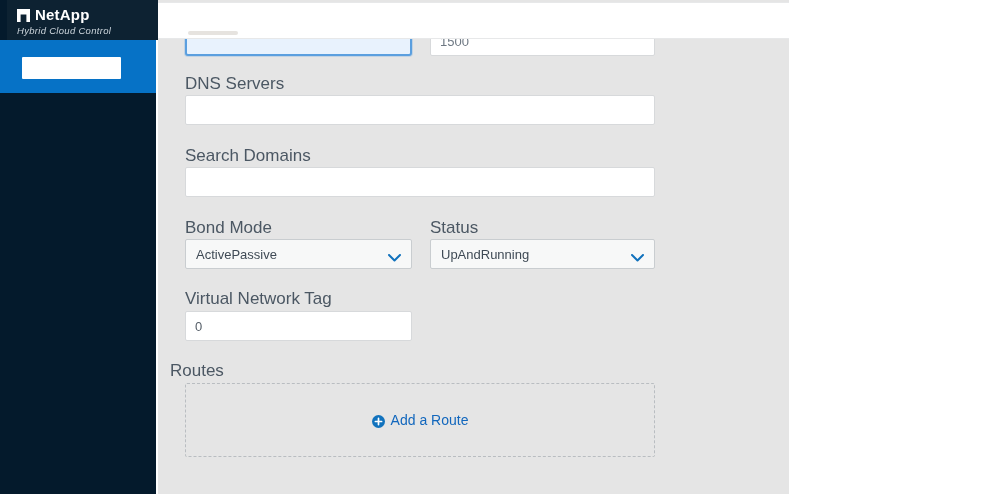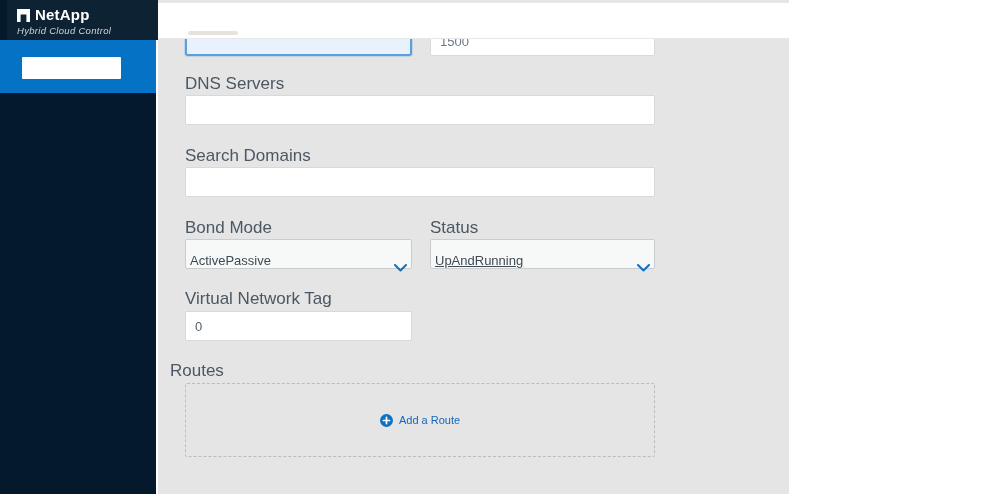--- a/index.html
+++ b/index.html
@@ -91,40 +91,40 @@
     background: #e8f2fd;
     border-radius: 3px;
     box-shadow: 0 0 0 1px rgba(91,159,223,0.25);
   }
   .select-box {
     position: absolute;
     height: 30px;
     border: 1px solid #c9cdd0;
     border-radius: 2px;
     background: #f7f8f8;
-    display: flex; align-items: flex-end; justify-content: space-between;
-    padding: 0 4px;
+    display: flex; align-items: center; justify-content: space-between;
+    padding: 0 10px;
     font-size: 13px;
     color: #3f4a55;
     cursor: pointer;
     z-index: 1;
   }
   .chevron { width: 13px; height: 8px; display: inline-block; flex: 0 0 auto; }
 
   .routes-box {
     position: absolute; left: 27px; top: 383px;
     width: 470px; height: 74px;
     border: 1px dashed #b9bdc1;
     border-radius: 2px;
     display: flex; align-items: center; justify-content: center;
     z-index: 1;
   }
   .add-route {
-    display: flex; align-items: center; gap: 6px;
-    color: #1267bd; font-size: 11px;
+    display: flex; align-items: flex-end; gap: 6px;
+    color: #1267bd; font-size: 14px;
     cursor: pointer;
     background: none; border: none;
     font-family: "Liberation Sans", sans-serif;
   }
   .plus-icon { width: 13px; height: 13px; display: inline-block; }
 </style>
 </head>
 <body>
 
 <div class="stage">
@@ -166,21 +166,21 @@
 
     <div class="select-box" style="left:27px; top:239px; width:227px;">
       <span>ActivePassive</span>
       <span class="chevron">
         <svg width="13" height="8" viewBox="0 0 13 8">
           <path d="M1,1 L6.5,6.5 L12,1" fill="none" stroke="#1172bd" stroke-width="2" stroke-linecap="round" stroke-linejoin="round"></path>
         </svg>
       </span>
     </div>
 
-    <div class="select-box" style="left:272px; top:239px; width:225px;text-decoration:underline;">
+    <div class="select-box" style="left:272px; top:239px; width:225px;">
       <span>UpAndRunning</span>
       <span class="chevron">
         <svg width="13" height="8" viewBox="0 0 13 8">
           <path d="M1,1 L6.5,6.5 L12,1" fill="none" stroke="#1172bd" stroke-width="2" stroke-linecap="round" stroke-linejoin="round"></path>
         </svg>
       </span>
     </div>
 
     <label class="field-label" style="left:27px; top:289px;">Virtual Network Tag</label>
     <input class="text-input" style="left: 27px; top: 311px; width: 227px; color: rgb(85, 94, 104);" value="0">

